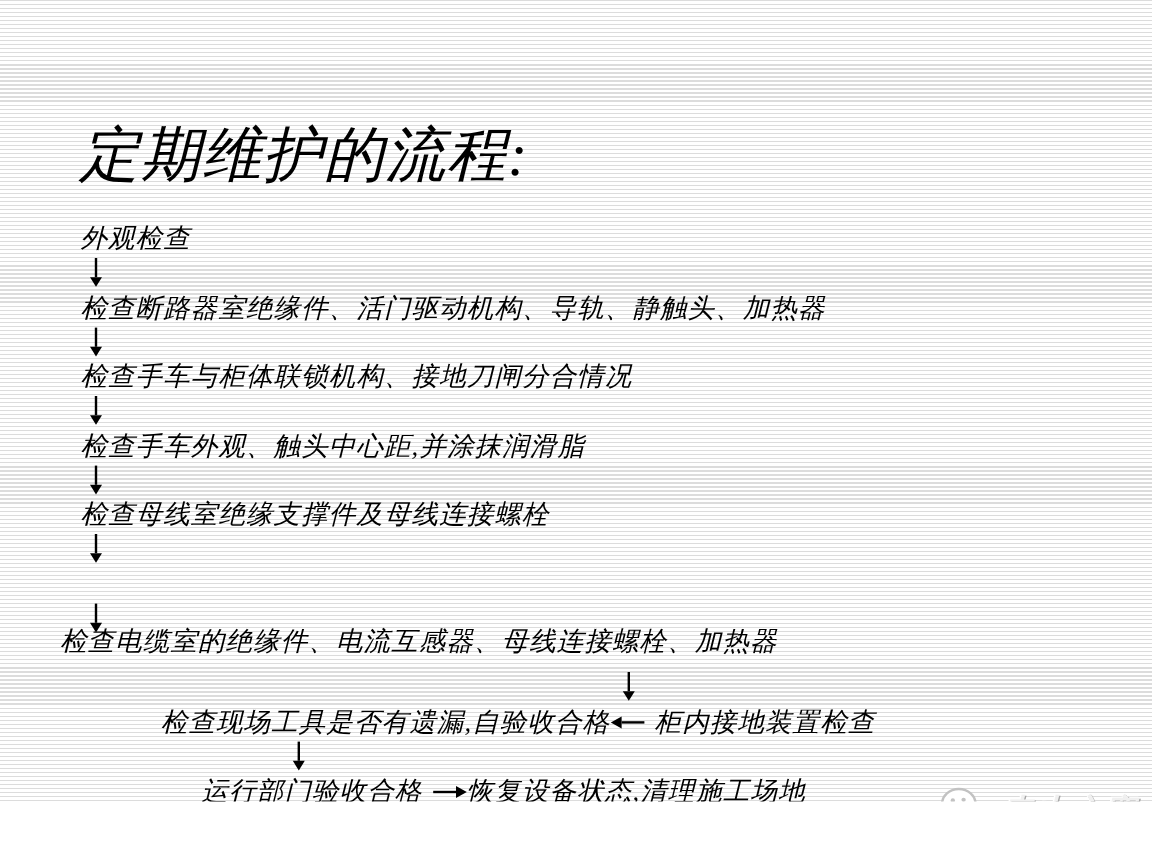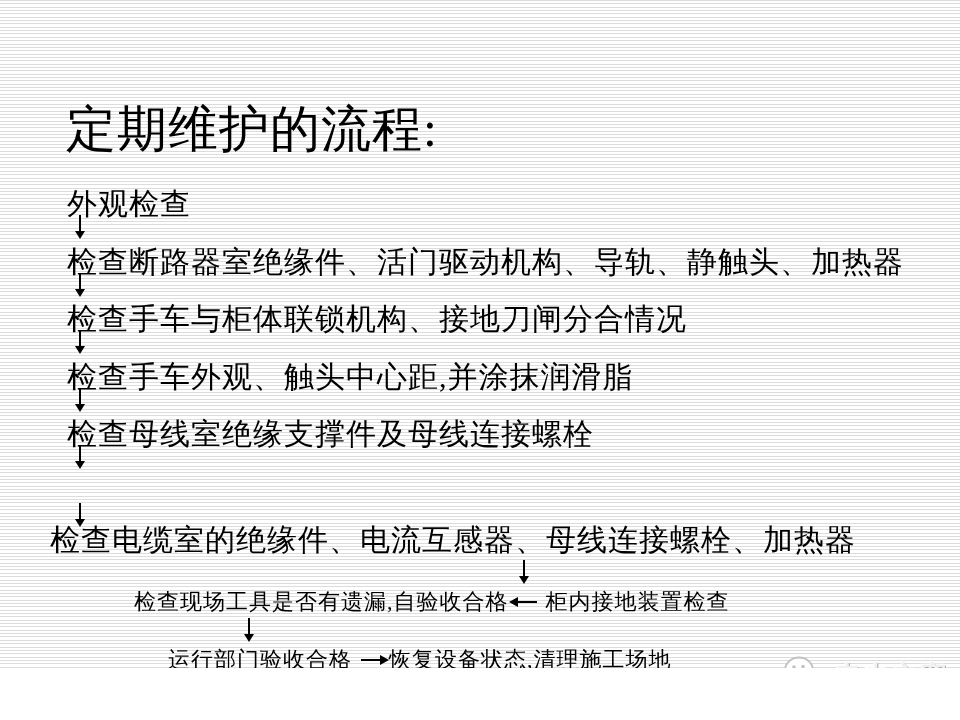--- a/index.html
+++ b/index.html
@@ -9,34 +9,35 @@
     height: 668px;
     overflow: hidden;
     background-color: #ffffff;
     background-image: repeating-linear-gradient(
       to bottom,
       #dcdcdc 0px, #dcdcdc 1px,
       #ffffff 1px, #ffffff 3.35px
     );
     font-family: "Liberation Serif", serif;
     color: #000000;
+    font-style: italic;
   }
   .title {
     position: absolute;
     left: 66px;
     top: 96px;
     margin: 0;
     font-size: 50px;
     font-weight: normal;
     letter-spacing: 1px;
     white-space: nowrap;
   }
   .step {
     position: absolute;
-    font-size: 30px;
+    font-size: 22px;
     letter-spacing: 1px;
     white-space: nowrap;
     line-height: 1.1;
   }
   .step-row {
     position: absolute;
     display: flex;
     align-items: center;
     gap: 9px;
     font-size: 22px;

